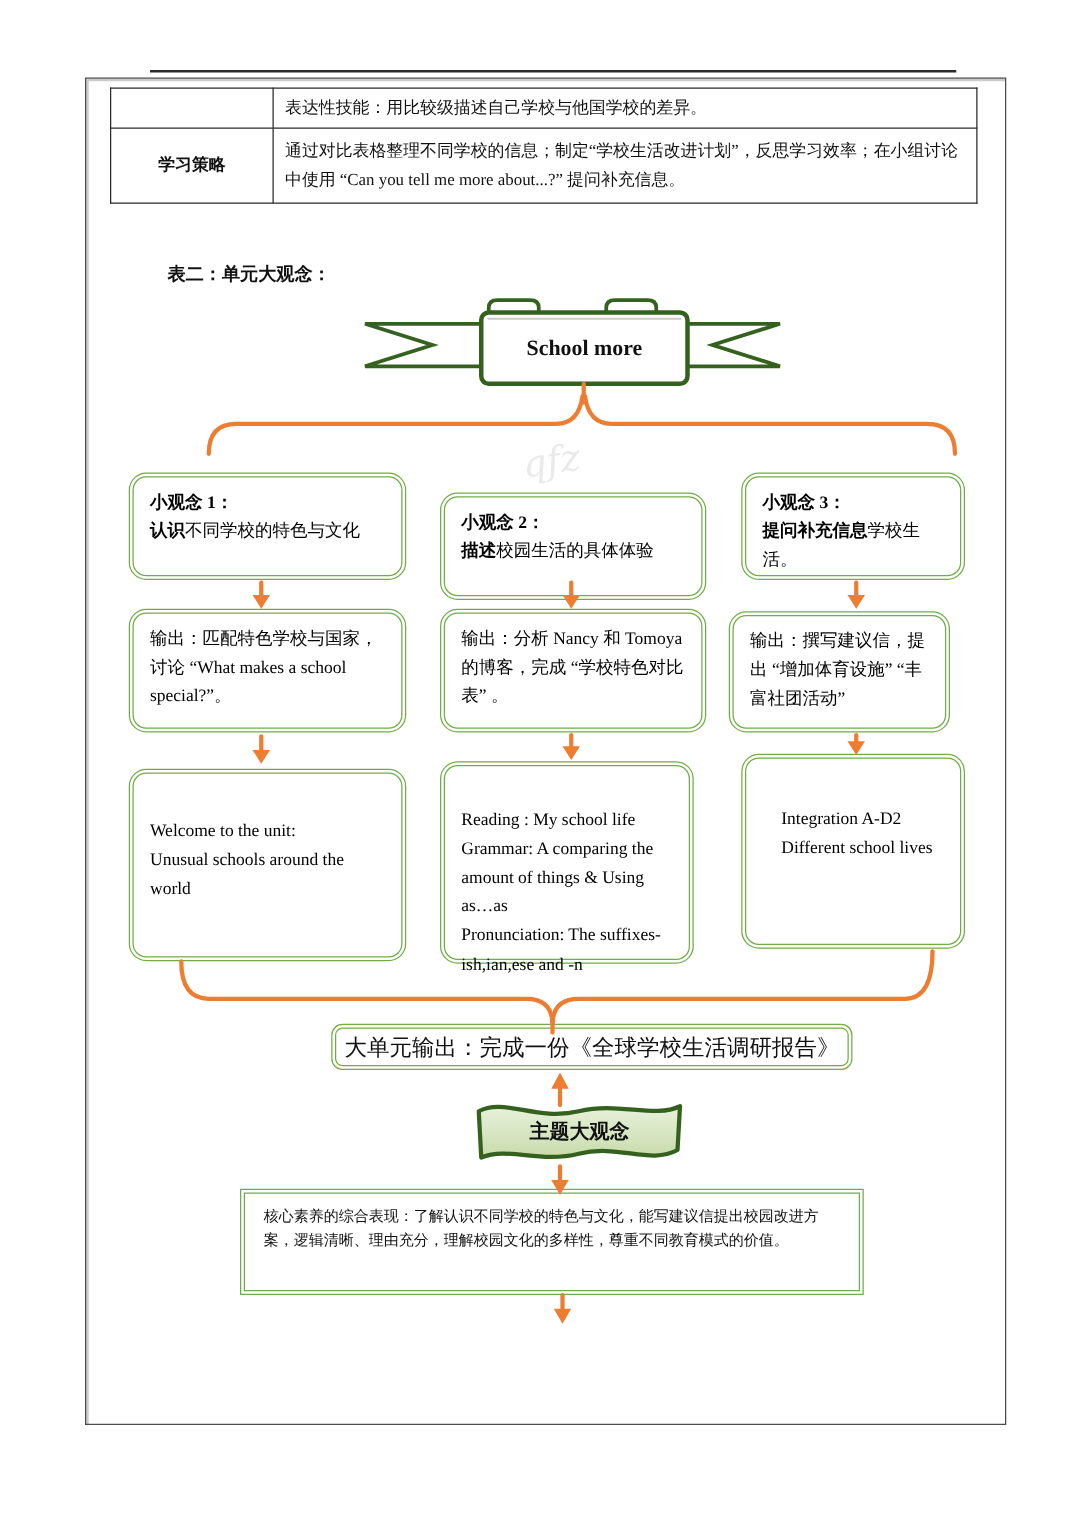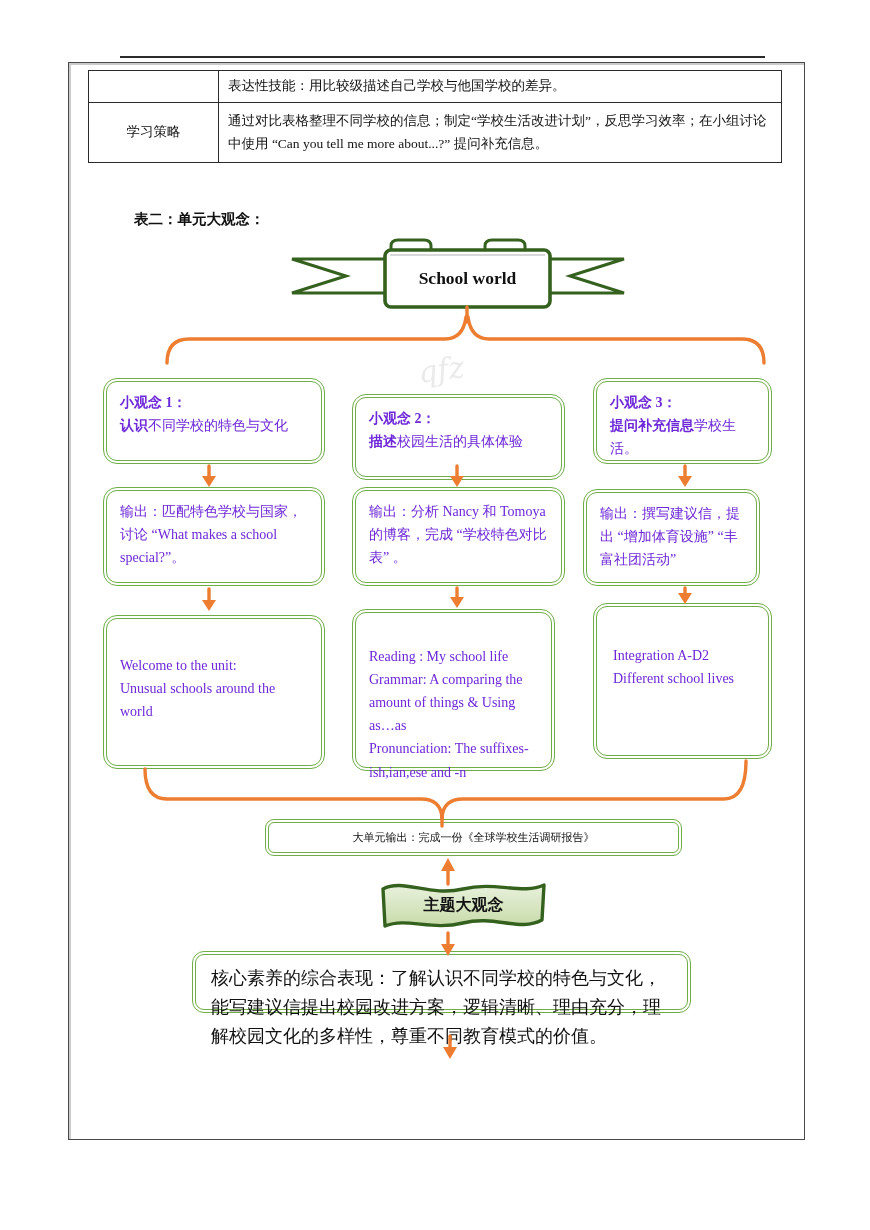--- a/index.html
+++ b/index.html
@@ -19,21 +19,21 @@
   }
   
   table.toptable{
     position:absolute; left:88px; top:70px; width:694px;
     border-collapse:collapse; table-layout:fixed;
   }
   table.toptable td{
     border:1px solid #2b2b2b; font-size:13.5px; padding:2px 9px;
     vertical-align:middle; line-height:1.7;
   }
-  td.tl{ width:111px; text-align:center; }
+  td.tl{ width:111px; text-align:center;font-weight:bold; }
   tr.r1 td{ height:27px;margin-left:47px; }
   tr.r2 td{ height:55px; }
 
   .section-label{
     position:absolute; left:134px; top:210px; font-size:14.5px; font-weight:bold;
   }
   .watermark{
     position:absolute; left:418px; top:352px; font-size:30px; color:#c9c9c9;
     opacity:.38; font-style:italic; transform:rotate(-8deg);
     font-family:"DejaVu Serif",serif; pointer-events:none;
@@ -42,49 +42,49 @@
   
   .ribbon-title{
     position:absolute; left:385px; top:250px; width:165px; height:57px;
     display:flex; align-items:center; justify-content:center;
     font-weight:bold; font-size:17.5px;
   }
   
   .gbox{
     position:absolute; box-sizing:border-box; background:#fff;
     border:4px double #70AD47; border-radius:14px;
-    font-size:14px; line-height:1.65; padding:9px 13px; color:#6d28d9;
+    font-size:14px; line-height:1.65; padding:9px 13px; color:#000000;
   }
   .pre{ white-space:pre-line; }
   .b-c1{ left:103px; top:378px; width:222px; height:86px; }
   .b-c2{ left:352px; top:378px; width:213px; height:86px;margin-top:16px; }
   .b-c3{ left:593px; top:378px; width:179px; height:86px; }
   .b-o1{ left:103px; top:487px; width:222px; height:99px; }
   .b-o2{ left:352px; top:487px; width:213px; height:99px; }
   .b-o3{ left:583px; top:489px; width:177px; height:97px; }
   .b-t1{ left:103px; top:615px; width:222px; height:154px; padding-top:12px; }
   .b-t2{ left:352px; top:609px; width:203px; height:162px; }
-  .b-t3{ left:593px; top:603px; width:179px; height:156px; padding-top:14px; padding-left:16px; }
+  .b-t3{ left:593px; top:603px; width:179px; height:156px; padding-top:14px; padding-left:28px; }
   .concept b{ font-weight:bold; }
 
   .unit-output{
     position:absolute; left:265px; top:819px; width:417px; height:37px;
     box-sizing:border-box; border:4px double #70AD47; border-radius:9px;
     display:flex; align-items:center; justify-content:center;
-    font-size:11px; background:#fff;
+    font-size:18px; background:#fff;
   }
   .theme-title{
     position:absolute; left:377px; top:876px; width:173px; height:58px;
     display:flex; align-items:center; justify-content:center;
     font-weight:bold; font-size:16px; pointer-events:none;
   }
   .summary-box{
-    position:absolute; left:192px; top:951px; width:499px; height:62px;
-    box-sizing:border-box; border:4px double #70AD47; border-radius:12px;
-    font-size:18px; line-height:1.62; padding:9px 15px; background:#fff;
+    position:absolute; left:192px; top:951px; width:499px; height:85px;
+    box-sizing:border-box; border:4px double #70AD47; border-radius:0;
+    font-size:12px; line-height:1.62; padding:9px 15px; background:#fff;
   }
   svg{ display:block; }
   .overlay{ position:absolute; left:0; top:0; pointer-events:none; }
 </style>
 </head>
 <body>
 
 <div class="canvas">
 
   <div class="top-rule"></div>
@@ -112,21 +112,21 @@
     <polygon points="14,27 130,27 130,61 14,61 68,44" fill="#ffffff" stroke="#35611F" stroke-width="3" stroke-linejoin="miter"></polygon>
 
     <polygon points="346,27 230,27 230,61 346,61 292,44" fill="#ffffff" stroke="#35611F" stroke-width="3" stroke-linejoin="miter"></polygon>
 
     <path d="M113,21 v-7 q0,-6 7,-6 h26 q7,0 7,6 v7 z" fill="#ffffff" stroke="#35611F" stroke-width="3"></path>
     <path d="M207,21 v-7 q0,-6 7,-6 h26 q7,0 7,6 v7 z" fill="#ffffff" stroke="#35611F" stroke-width="3"></path>
 
     <rect x="107" y="18" width="165" height="57" rx="6" fill="#ffffff" stroke="#35611F" stroke-width="3.6"></rect>
     <line x1="112" y1="23" x2="267" y2="23" stroke="#b5b5b5" stroke-width="1.6" opacity="0.7"></line>
   </svg>
-  <div class="ribbon-title">School world</div>
+  <div class="ribbon-title">School more</div>
 
   <div class="gbox b-c1 concept">
     <div style="font-weight:bold;">小观念 1：</div>
     <div><b>认识</b><span>不同学校的特色与文化</span></div>
   </div>
   <div class="gbox b-o1">
     <span>输出：匹配特色学校与国家，讨论 “What makes a school special?”。</span>
   </div>
   <div class="gbox b-t1 pre">
     <span class="pre">Welcome to the unit:

